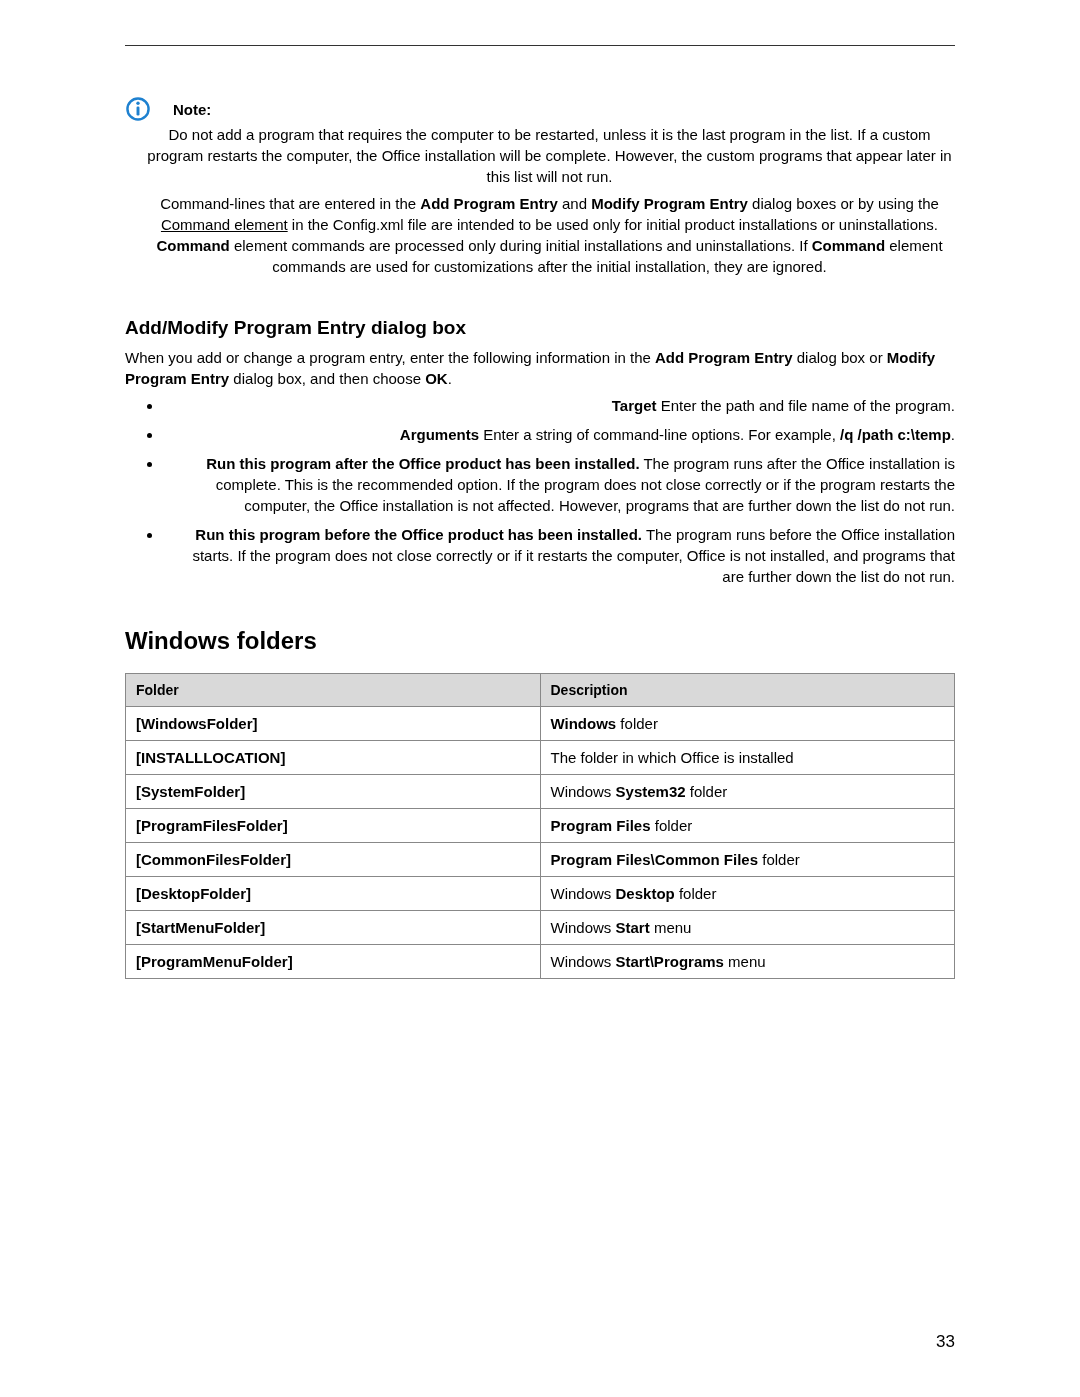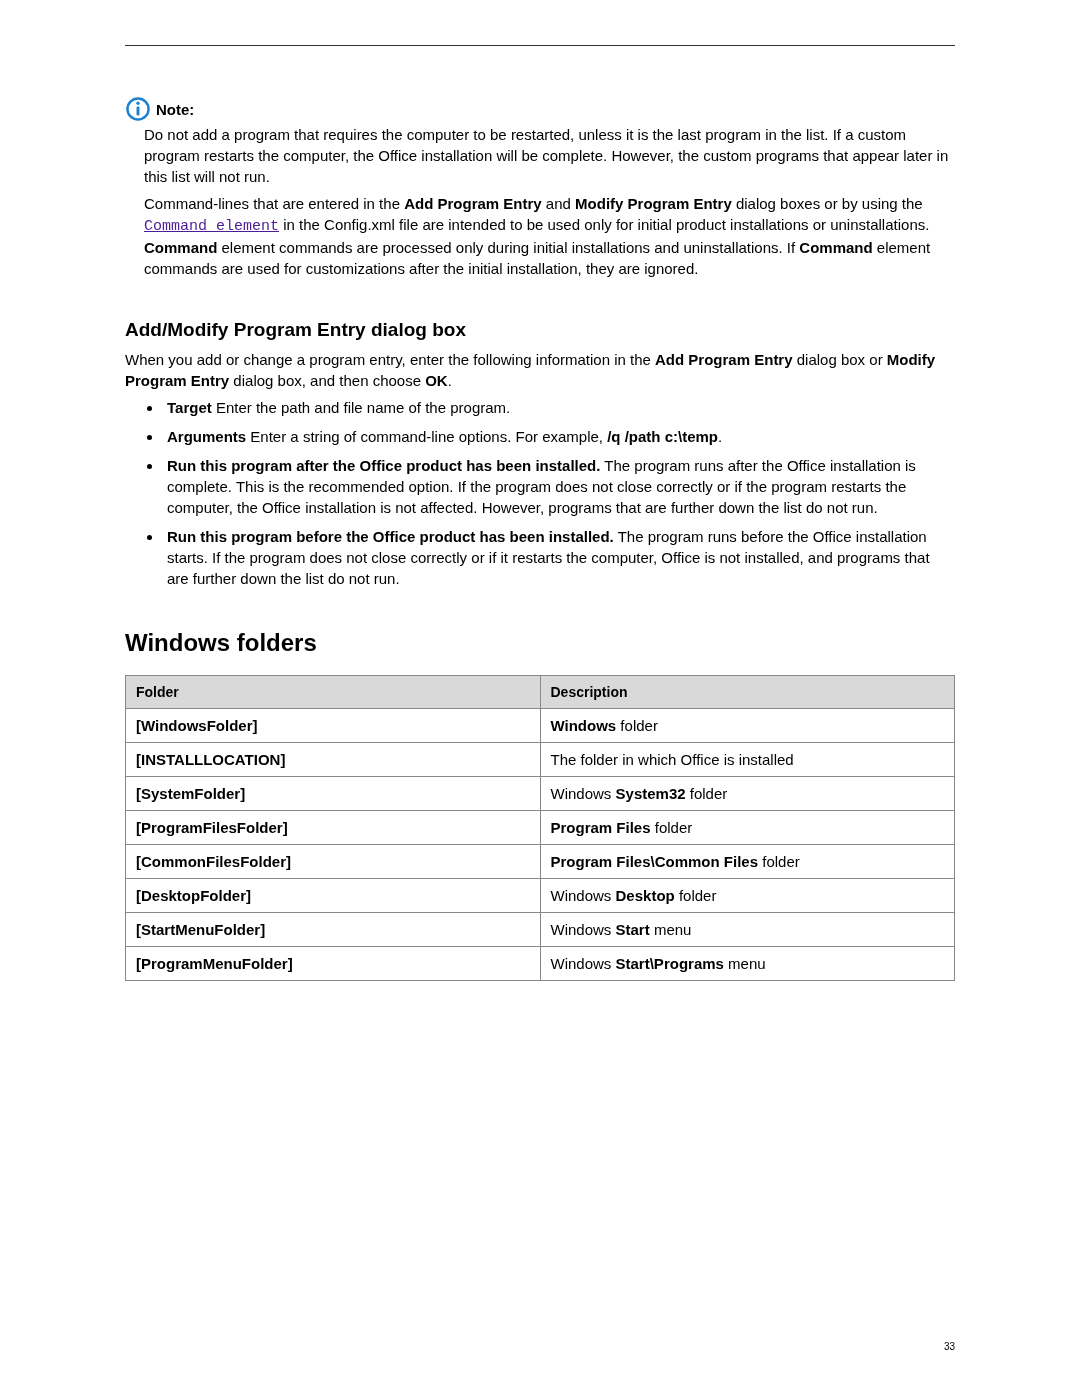--- a/index.html
+++ b/index.html
@@ -25,55 +25,56 @@
   }
   .info-icon {
     width: 26px;
     height: 26px;
     display: inline-block;
     vertical-align: middle;
   }
   .note-header {
     display: flex;
     align-items: center;
-    gap: 5px;
+    gap: 22px;
     margin-bottom: 2px;
   }
   .note-word {
     font-weight: bold;
     font-size: 15px;
   }
   .note-block p,
   .para {
     font-size: 15px;
     line-height: 1.4;
     margin: 0 0 6px 0;
   }
   .note-block {
     margin-left: 19px;
     margin-bottom: 20px;
+    text-align: center;
   }
   a.link {
-    color: #4c1d95;
+    color: #000000;
     text-decoration: underline;
-    font-family: Liberation Mono, monospace;
   }
   h2.section-title {
     font-size: 19px;
     font-weight: bold;
     margin: 40px 0 8px 0;
   }
   h3.subheading {
     font-size: 24px;
     font-weight: bold;
     margin: 40px 0 18px 0;
   }
   ul.bullets {
     margin: 6px 0 10px 0;
     padding-left: 38px;
+    text-align: right;
   }
   ul.bullets li {
     font-size: 15px;
     line-height: 1.4;
     margin-bottom: 8px;
     padding-left: 4px;
   }
   .b { font-weight: bold; }
   table.folders {
     width: 100%;
@@ -93,21 +94,21 @@
     border: 1px solid #888;
     border-top: none;
   }
   table.folders td:first-child {
     width: 50%;
   }
   .page-num {
     position: absolute;
     bottom: 45px;
     right: 125px;
-    font-size: 10px;
+    font-size: 17px;
   }
 </style>
 </head>
 <body>
 
 <div class="page">
   <hr class="hr-top">
 
   <div class="note-header">
     <svg class="info-icon" viewBox="0 0 32 32">

